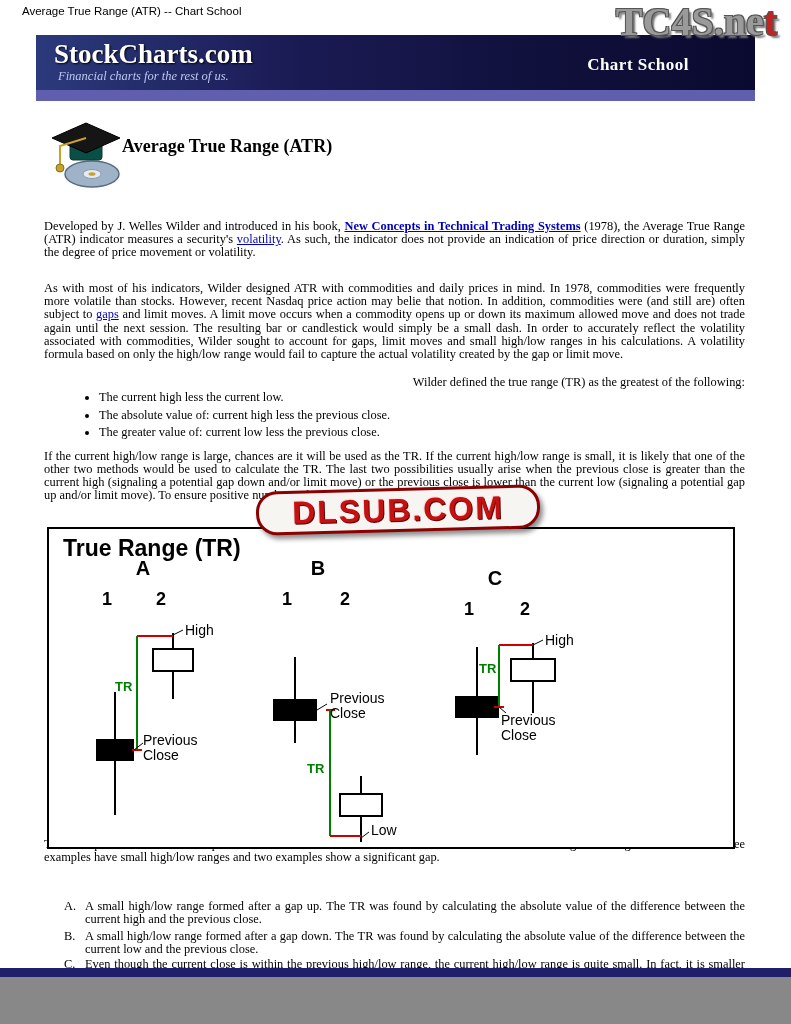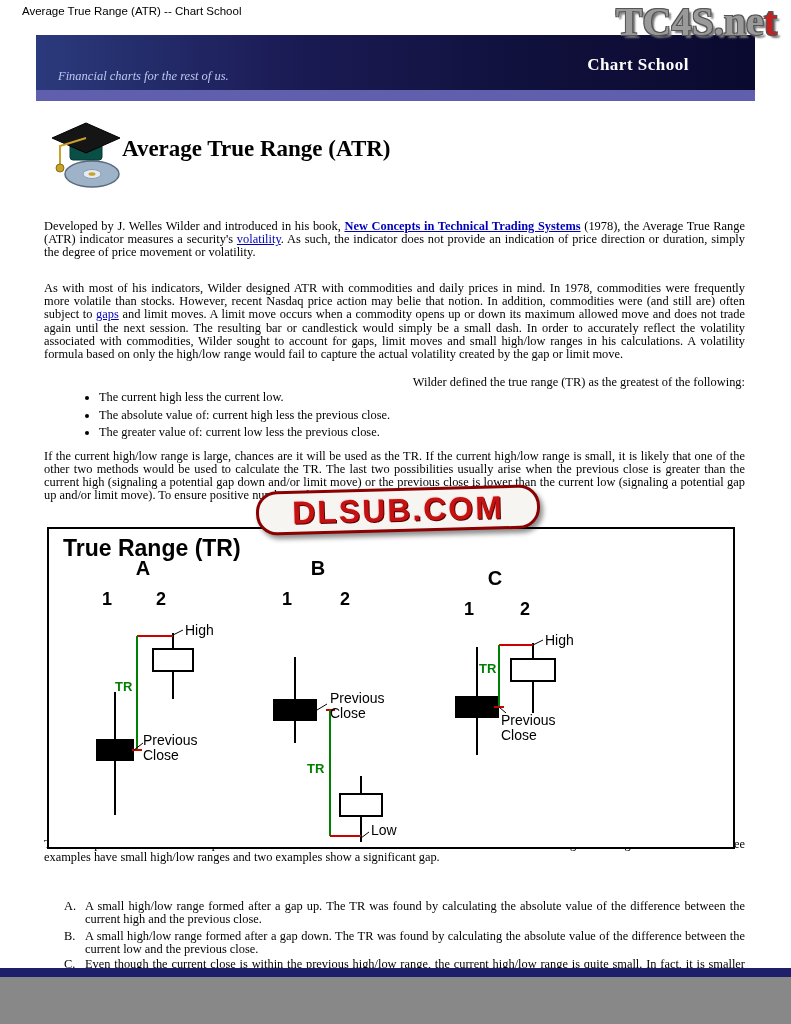--- a/index.html
+++ b/index.html
@@ -14,21 +14,21 @@
 
   .banner { position:absolute; left:36px; top:35px; width:719px; height:66px; z-index:2; }
   .banner-main { position:absolute; left:0; top:0; width:719px; height:55px;
     background:linear-gradient(90deg,#2b3a7c 0%, #1b1b55 35%, #10103c 70%, #0a0a30 100%); }
   .banner-strip { position:absolute; left:0; top:55px; width:719px; height:11px; background:#5f5fae; }
   .logo { position:absolute; left:18px; top:4px; font-family:"Liberation Serif",serif; font-weight:bold; font-size:27px; color:#ffffff; text-shadow:1px 1px 2px #000; }
   .tagline { position:absolute; left:22px; top:34px; font-style:italic; font-size:12.5px; color:#bcc8ee; }
   .banner-right { position:absolute; right:66px; top:20px; font-family:Liberation Serif, serif; font-weight:bold; font-size:17px; letter-spacing:0.5px; color:#ffffff; }
 
   .cap-icon { position:absolute; left:46px; top:112px; z-index:1; }
-  h1.article-title { position:absolute; left:122px; top:136px; font-size:23px; font-weight:bold; color:#000; z-index:2; }
+  h1.article-title { position:absolute; left:122px; top:136px; font-size:18px; font-weight:bold; color:#000; z-index:2; }
 
   .para { position:absolute; left:44px; width:701px; font-size:12.4px; line-height:13.2px; text-align:justify; color:#000; }
   .p1 { top:220px; } .p2 { top:282px; } .p3 { top:376px; text-align:right; }
   .p4 { top:450px; line-height:13px; } .p5 { top:838px; }
 
   a.doclink { color:#0000bb; text-decoration:underline; cursor:pointer; }
   a.doclink.bold { font-weight:bold; }
 
   .bullets { position:absolute; left:44px; top:391px; width:660px; }
   .bullets ul { margin:0; padding-left:55px; list-style:disc; }
@@ -65,20 +65,21 @@
 
 <div class="page">
 
   <div class="print-header">Average True Range (ATR) -- Chart School</div>
 
   <div class="wm-tc4s"><span>TC4S.ne</span><span class="accent">t</span></div>
 
   <div class="banner">
     <div class="banner-main"></div>
     <div class="banner-strip"></div>
+    <div class="logo">StockCharts.com</div>
     <div class="tagline">Financial charts for the rest of us.</div>
     <div class="banner-right">Chart School</div>
   </div>
 
   <svg class="cap-icon" width="80" height="80" viewBox="0 0 80 80">
     <ellipse cx="46" cy="62" rx="27" ry="13" fill="#9fb3c8" stroke="#5a6b80" stroke-width="1.5"></ellipse>
     <ellipse cx="46" cy="62" rx="9" ry="4.5" fill="#e4ebf2" stroke="#8a9ab0" stroke-width="1"></ellipse>
     <ellipse cx="46" cy="62" rx="3.5" ry="1.8" fill="#c9a227"></ellipse>
     <rect x="24" y="30" width="32" height="18" rx="3" fill="#0a4f46" stroke="#063a33" stroke-width="1"></rect>
     <polygon points="6,26 40,11 74,26 40,41" fill="#151515" stroke="#000" stroke-width="1"></polygon>

